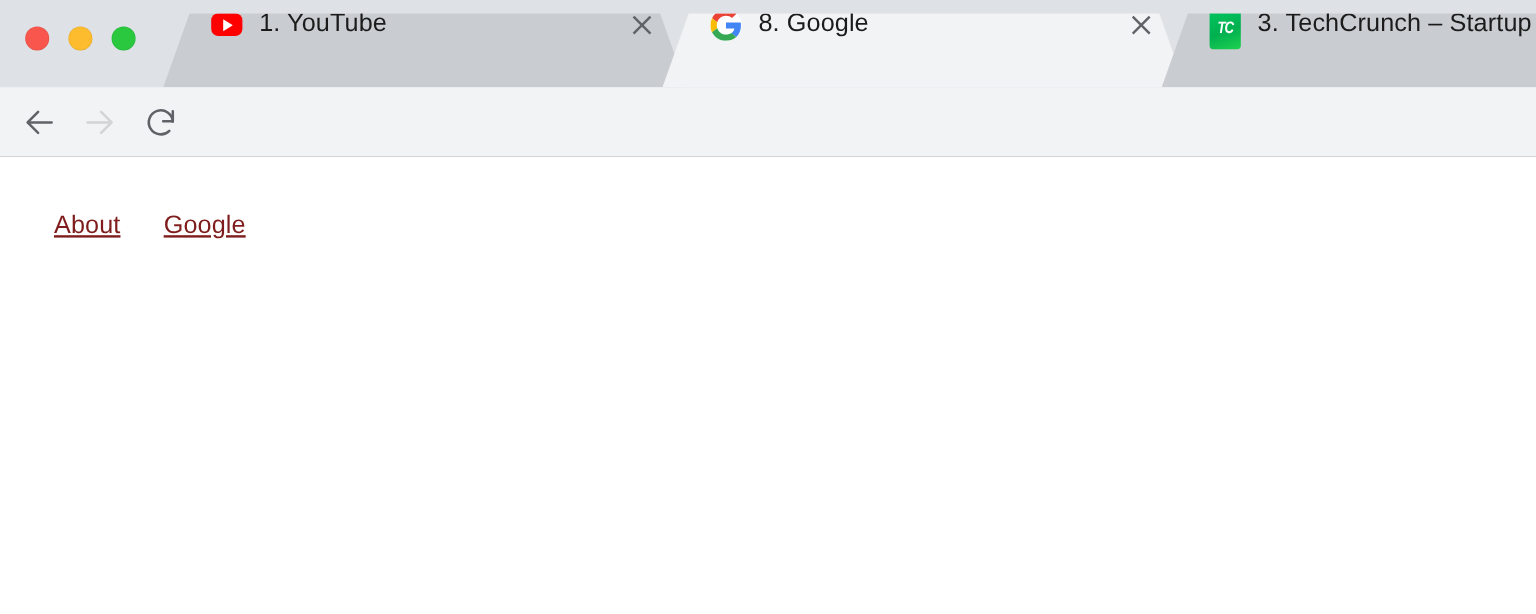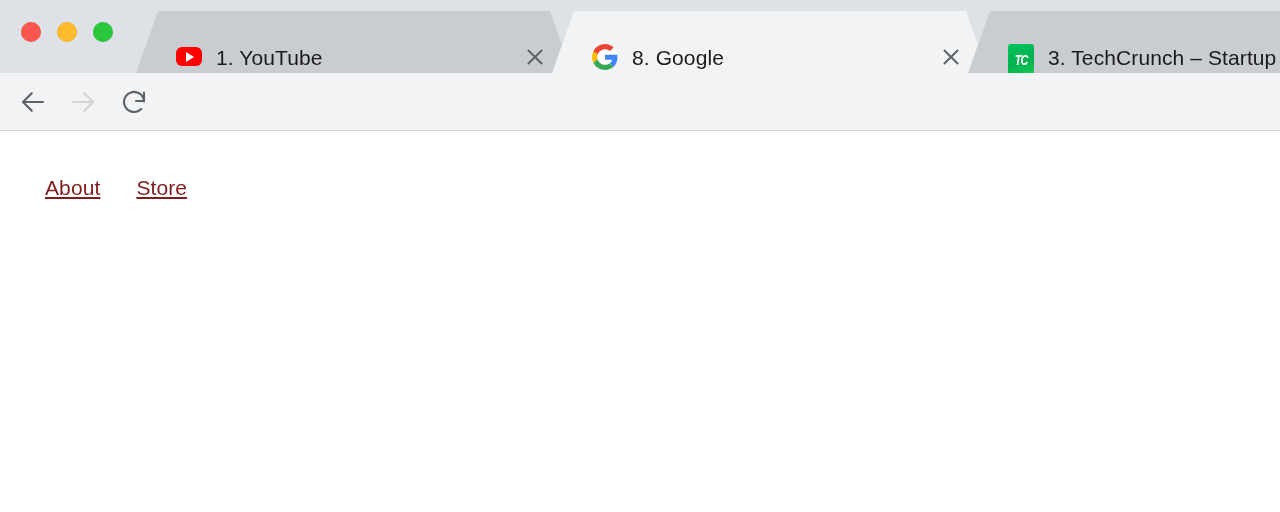--- a/index.html
+++ b/index.html
@@ -59,21 +59,21 @@
     clip-path: polygon(22px 0, calc(100% - 22px) 0, 100% 100%, 0 100%);
     display: flex;
     align-items: center;
     overflow: hidden;
   }
   .tab.inactive { background: #c9ccd0; }
   .tab.active   { background: #f2f3f4; }
 
   .tab-inner {
     display: flex;
-    align-items: flex-end;
+    align-items: flex-start;
     width: 100%;
     height: 100%;
     padding-left: 40px;
     padding-right: 10px;
     box-sizing: border-box;
     position: relative;
     top: -3px;
   }
 
   .favicon {
@@ -354,18 +354,18 @@
       <div id="omnibox-divider"></div>
       <div id="url-text"><span id="url-scheme">https://</span><span id="url-host">www.google.com</span></div>
     </div>
 
   </div>
 
   <div id="page-content">
 
     <div id="page-nav">
       <a class="page-link" href="#">About</a>
-      <a class="page-link" href="#">Store</a>
+      <a class="page-link" href="#">Google</a>
     </div>
 
   </div>
 
 </div>
 
 </body></html>

